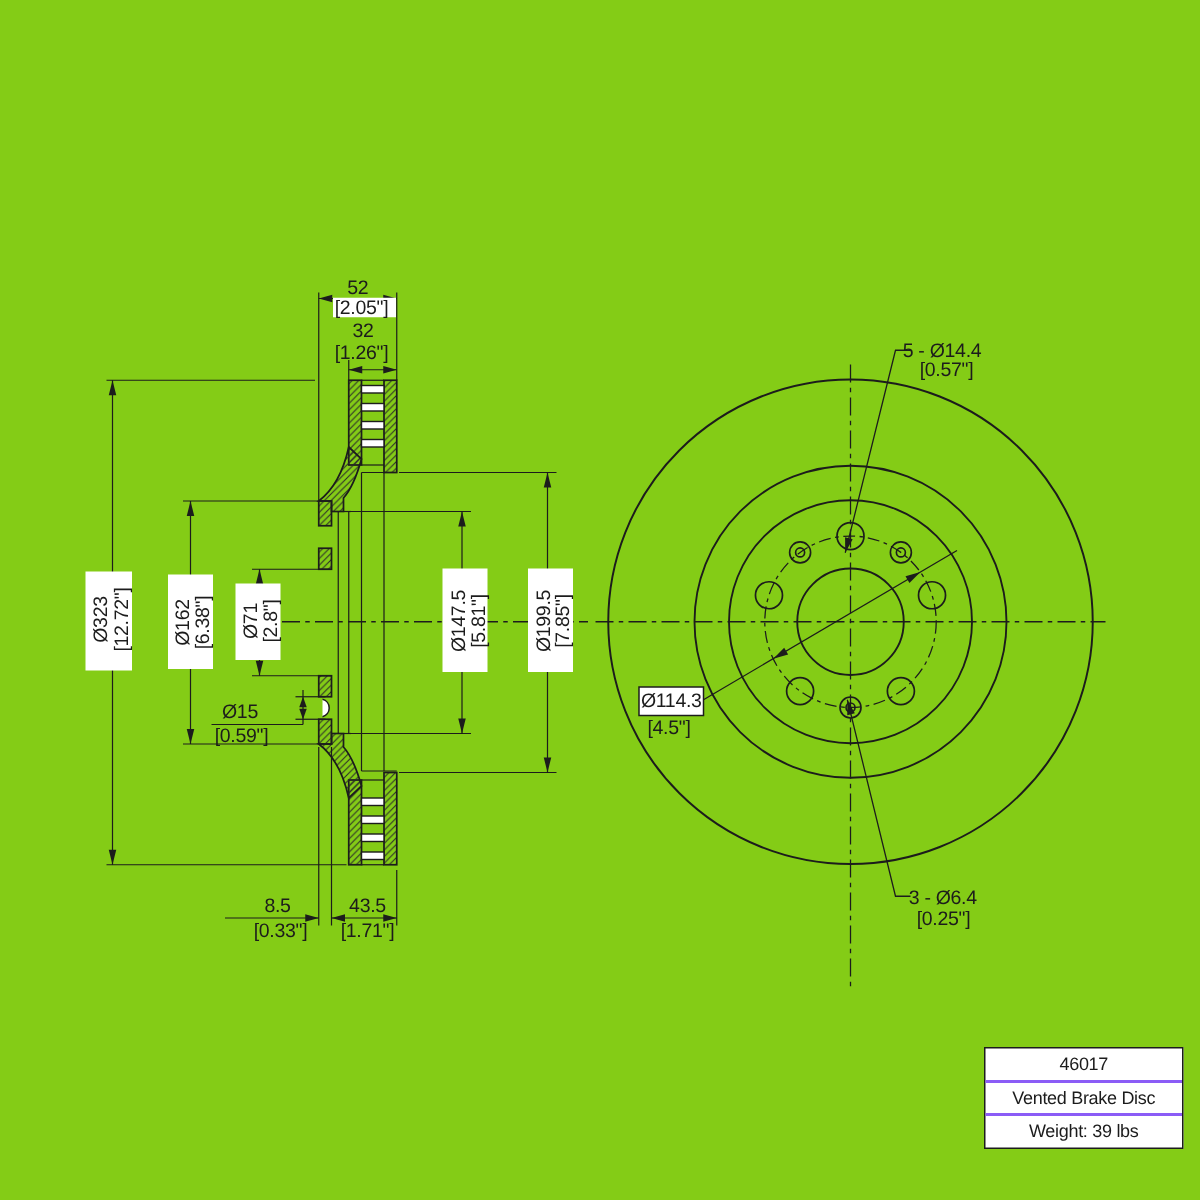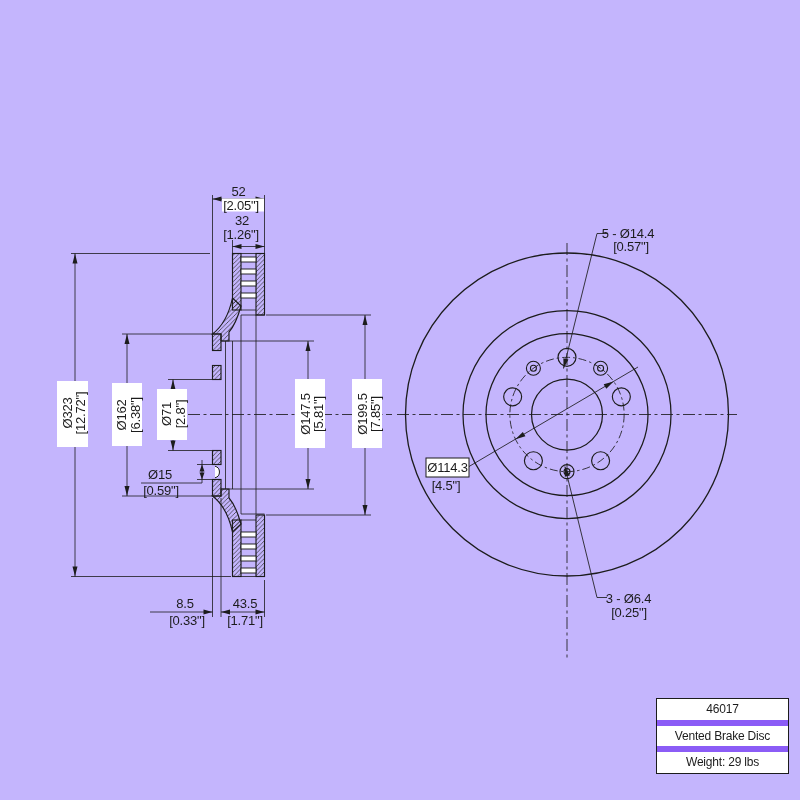--- a/index.html
+++ b/index.html
@@ -1,22 +1,22 @@
 <!DOCTYPE html>
 <html><head>
 <meta charset="utf-8">
 <style>
   html,body{margin:0;padding:0;background:#ffffff;}
-  .canvas{position:relative;width:800px;height:800px;background:#c4b5fd;overflow:hidden;
+  .canvas{position:relative;width:800px;height:800px;background:#84cc16;overflow:hidden;
           font-family:"Liberation Sans",sans-serif;}
   svg text{font-family:"Liberation Sans",sans-serif;font-size:13px;fill:#1c1c1c;letter-spacing:-0.2px;}
   .tb{position:absolute;left:656px;top:698px;width:131px;border:1.4px solid #1c1c1c;background:#fff;}
   .tb-row{height:20.5px;line-height:20.5px;text-align:center;font-size:12px;color:#1c1c1c;
           letter-spacing:-0.2px;}
-  .tb-row + .tb-row{border-top:6px solid #8b5cf6;}
+  .tb-row + .tb-row{border-top:2px solid #8b5cf6;}
 </style>
 </head>
 <body>
 
 <div class="canvas">
 <svg width="800" height="800" viewBox="0 0 800 800">
   <defs>
     <pattern id="h" width="4.4" height="4.4" patternUnits="userSpaceOnUse">
       <path d="M-1.1,1.1 l2.2,-2.2 M0,4.4 l4.4,-4.4 M3.3,5.5 l2.2,-2.2" stroke="#2a2a2a" stroke-width="0.7"></path>
     </pattern>
@@ -220,15 +220,15 @@
       <text x="628.5" y="602.5" text-anchor="middle">3 - Ø6.4</text>
       <text x="629" y="616.5" text-anchor="middle">[0.25"]</text>
     </g>
   </g>
 </svg>
 
 
 <div class="tb">
   <div class="tb-row">46017</div>
   <div class="tb-row">Vented Brake Disc</div>
-  <div class="tb-row">Weight: 29 lbs</div>
+  <div class="tb-row">Weight: 39 lbs</div>
 </div>
 </div>
 
 </body></html>

